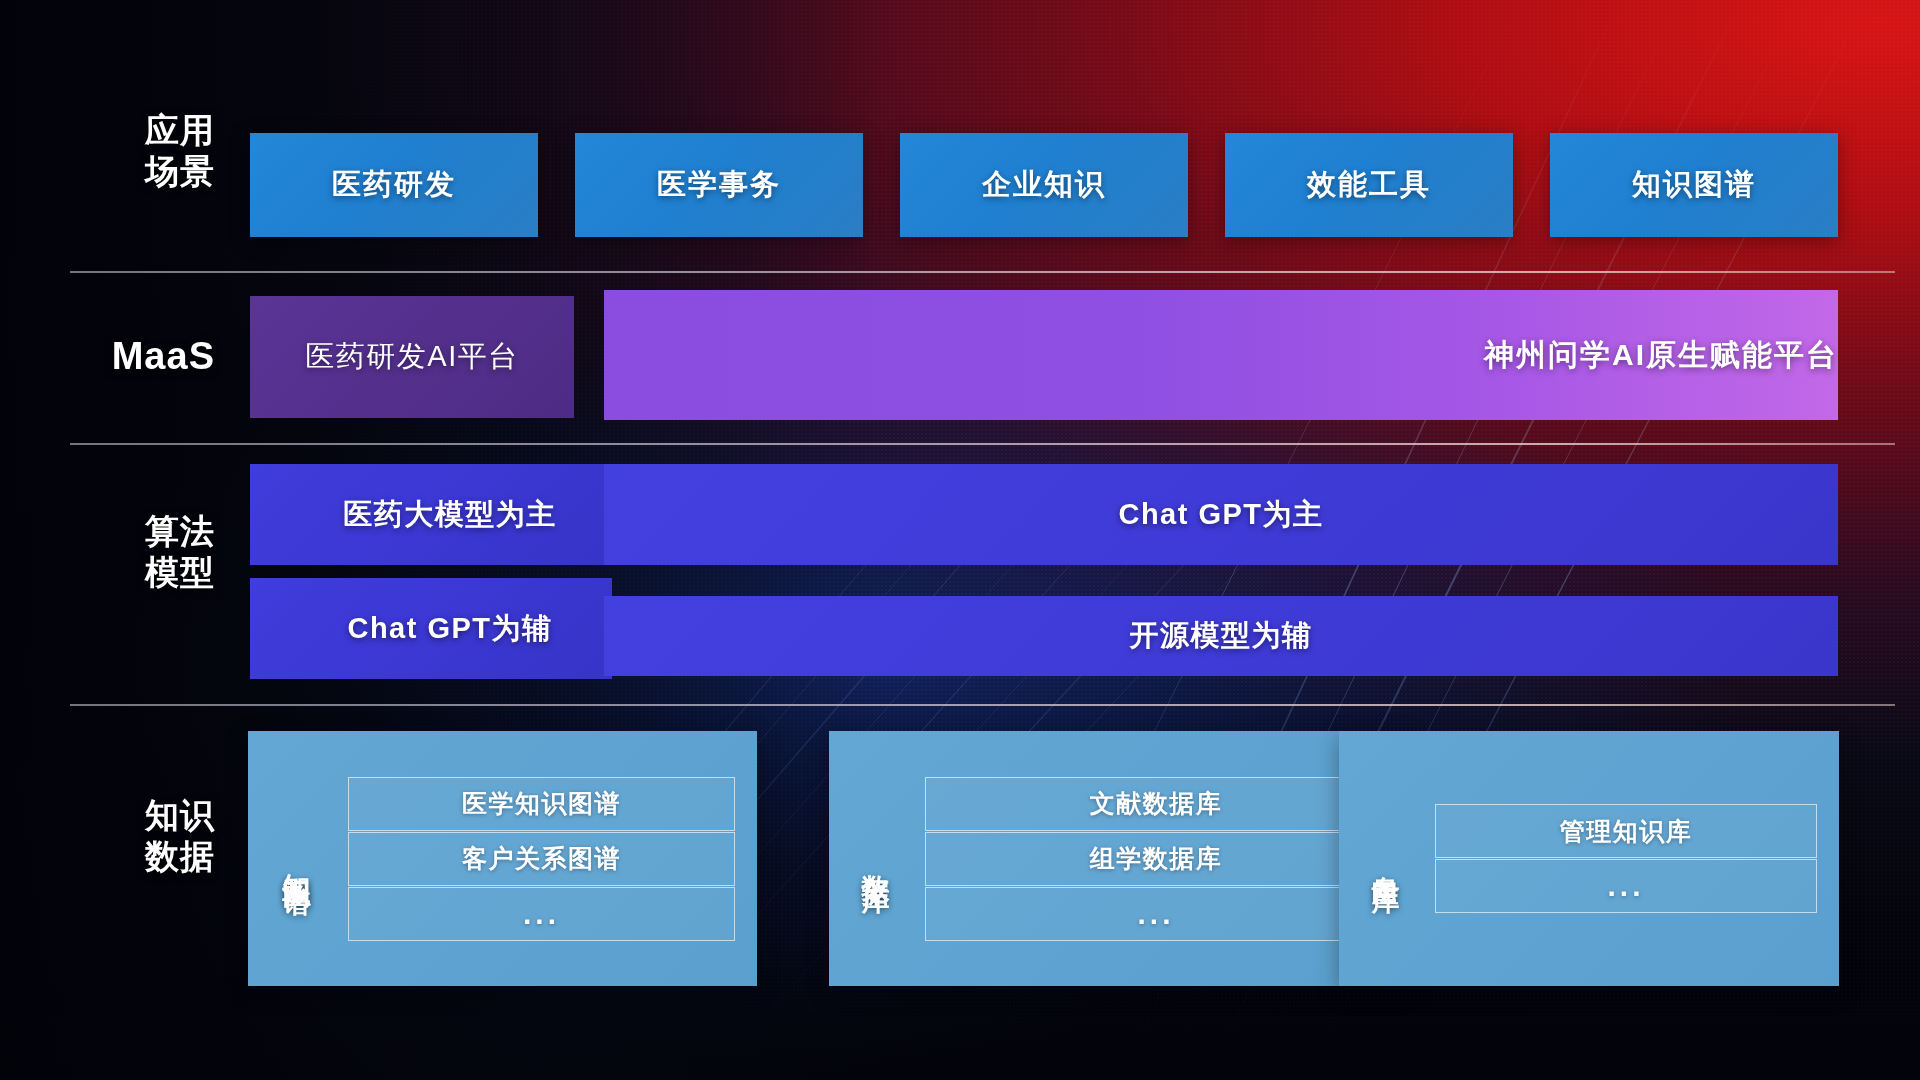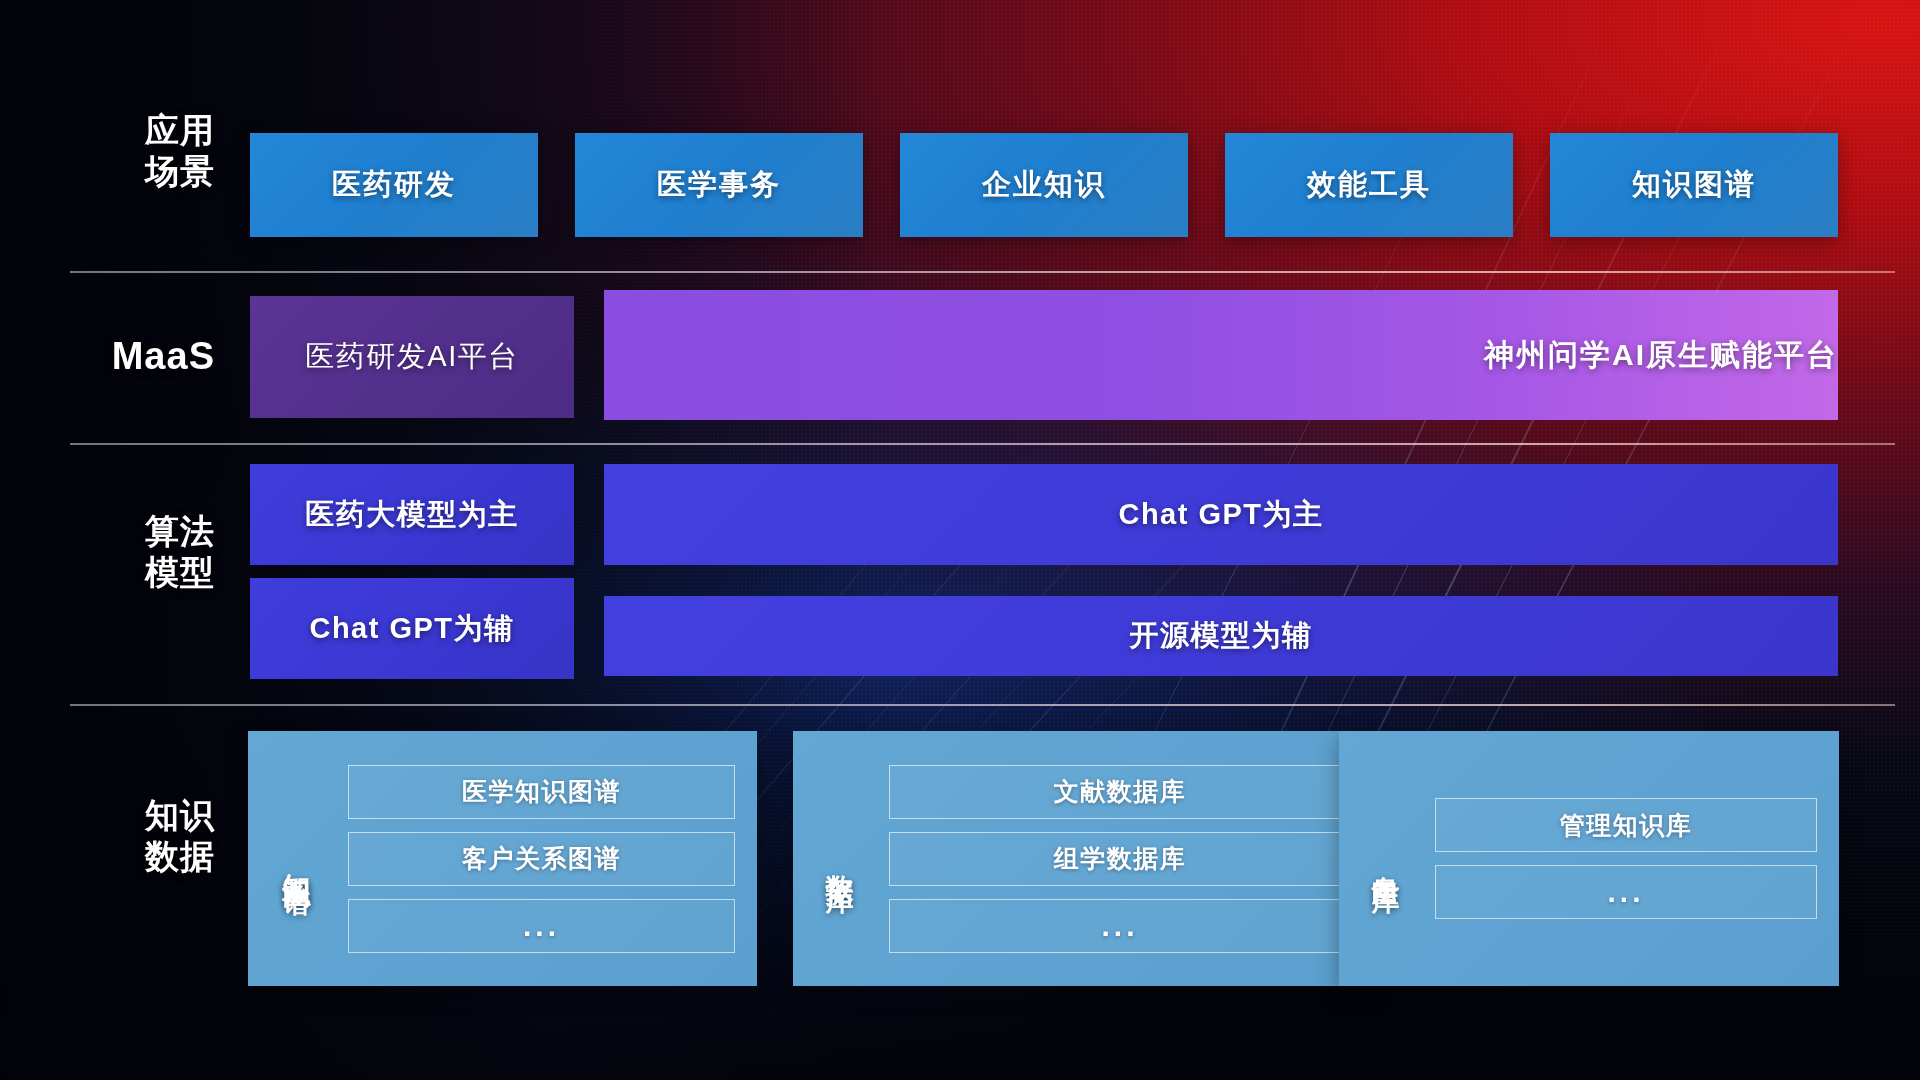--- a/index.html
+++ b/index.html
@@ -72,20 +72,21 @@
     color:#fff;font-size:30px;font-weight:700;letter-spacing:2px;
     text-shadow:0 2px 7px rgba(0,0,0,.45);
   }
   
   .alg-left{
     position:absolute;left:250px;width:324px;
     background:linear-gradient(135deg,#3f3ddb 0%,#3b38d4 50%,#3734c8 100%);
     display:flex;align-items:center;justify-content:center;
     color:#fff;font-size:29px;font-weight:700;letter-spacing:1.5px;
     text-shadow:0 2px 6px rgba(0,0,0,.5);
+    padding-left:38px;
   }
   .alg-right{
     position:absolute;left:604px;width:1234px;
     background:linear-gradient(135deg,#4340e0 0%,#3f3bd8 50%,#3a36cc 100%);
     display:flex;align-items:center;justify-content:center;
     color:#fff;font-size:29px;font-weight:700;letter-spacing:1.5px;
     text-shadow:0 2px 6px rgba(0,0,0,.5);
   }
   
   .kpanel{
@@ -95,21 +96,21 @@
     box-shadow:0 6px 20px rgba(0,0,0,.35);
   }
   .kpanel .ktitle{
     flex:0 0 auto;display:flex;align-items:center;justify-content:center;
     color:#fff;font-size:28px;font-weight:700;line-height:1.14;
     writing-mode:vertical-rl;text-orientation:upright;letter-spacing:4px;
     text-shadow:0 2px 6px rgba(0,0,0,.4);
   }
   .kpanel .kitems{
     flex:1 1 auto;display:flex;flex-direction:column;justify-content:center;
-    gap:13px;padding:0 22px 0 4px;
+    gap:1px;padding:0 22px 0 4px;
   }
   .kitem{
     height:52px;border:1px solid rgba(255,255,255,.62);
     display:flex;align-items:center;justify-content:center;
     color:#fff;font-size:25px;font-weight:700;letter-spacing:1.5px;
     text-shadow:0 1px 4px rgba(0,0,0,.35);
     background:rgba(255,255,255,.045);
   }
   .kitem.ellipsis{font-size:30px;letter-spacing:4px;}
 </style>
@@ -224,21 +225,21 @@
       </div>
       <div class="kitem">
         <span>客户关系图谱</span>
       </div>
       <div class="kitem ellipsis">
         <span>...</span>
       </div>
     </div>
   </div>
 
-  <div class="kpanel" style="left:793px;width:580px">
+  <div class="kpanel" style="left:829px;width:580px">
     <div class="ktitle" style="width:92px">数据库</div>
     <div class="kitems">
       <div class="kitem">
         <span>文献数据库</span>
       </div>
       <div class="kitem">
         <span>组学数据库</span>
       </div>
       <div class="kitem ellipsis">
         <span>...</span>

